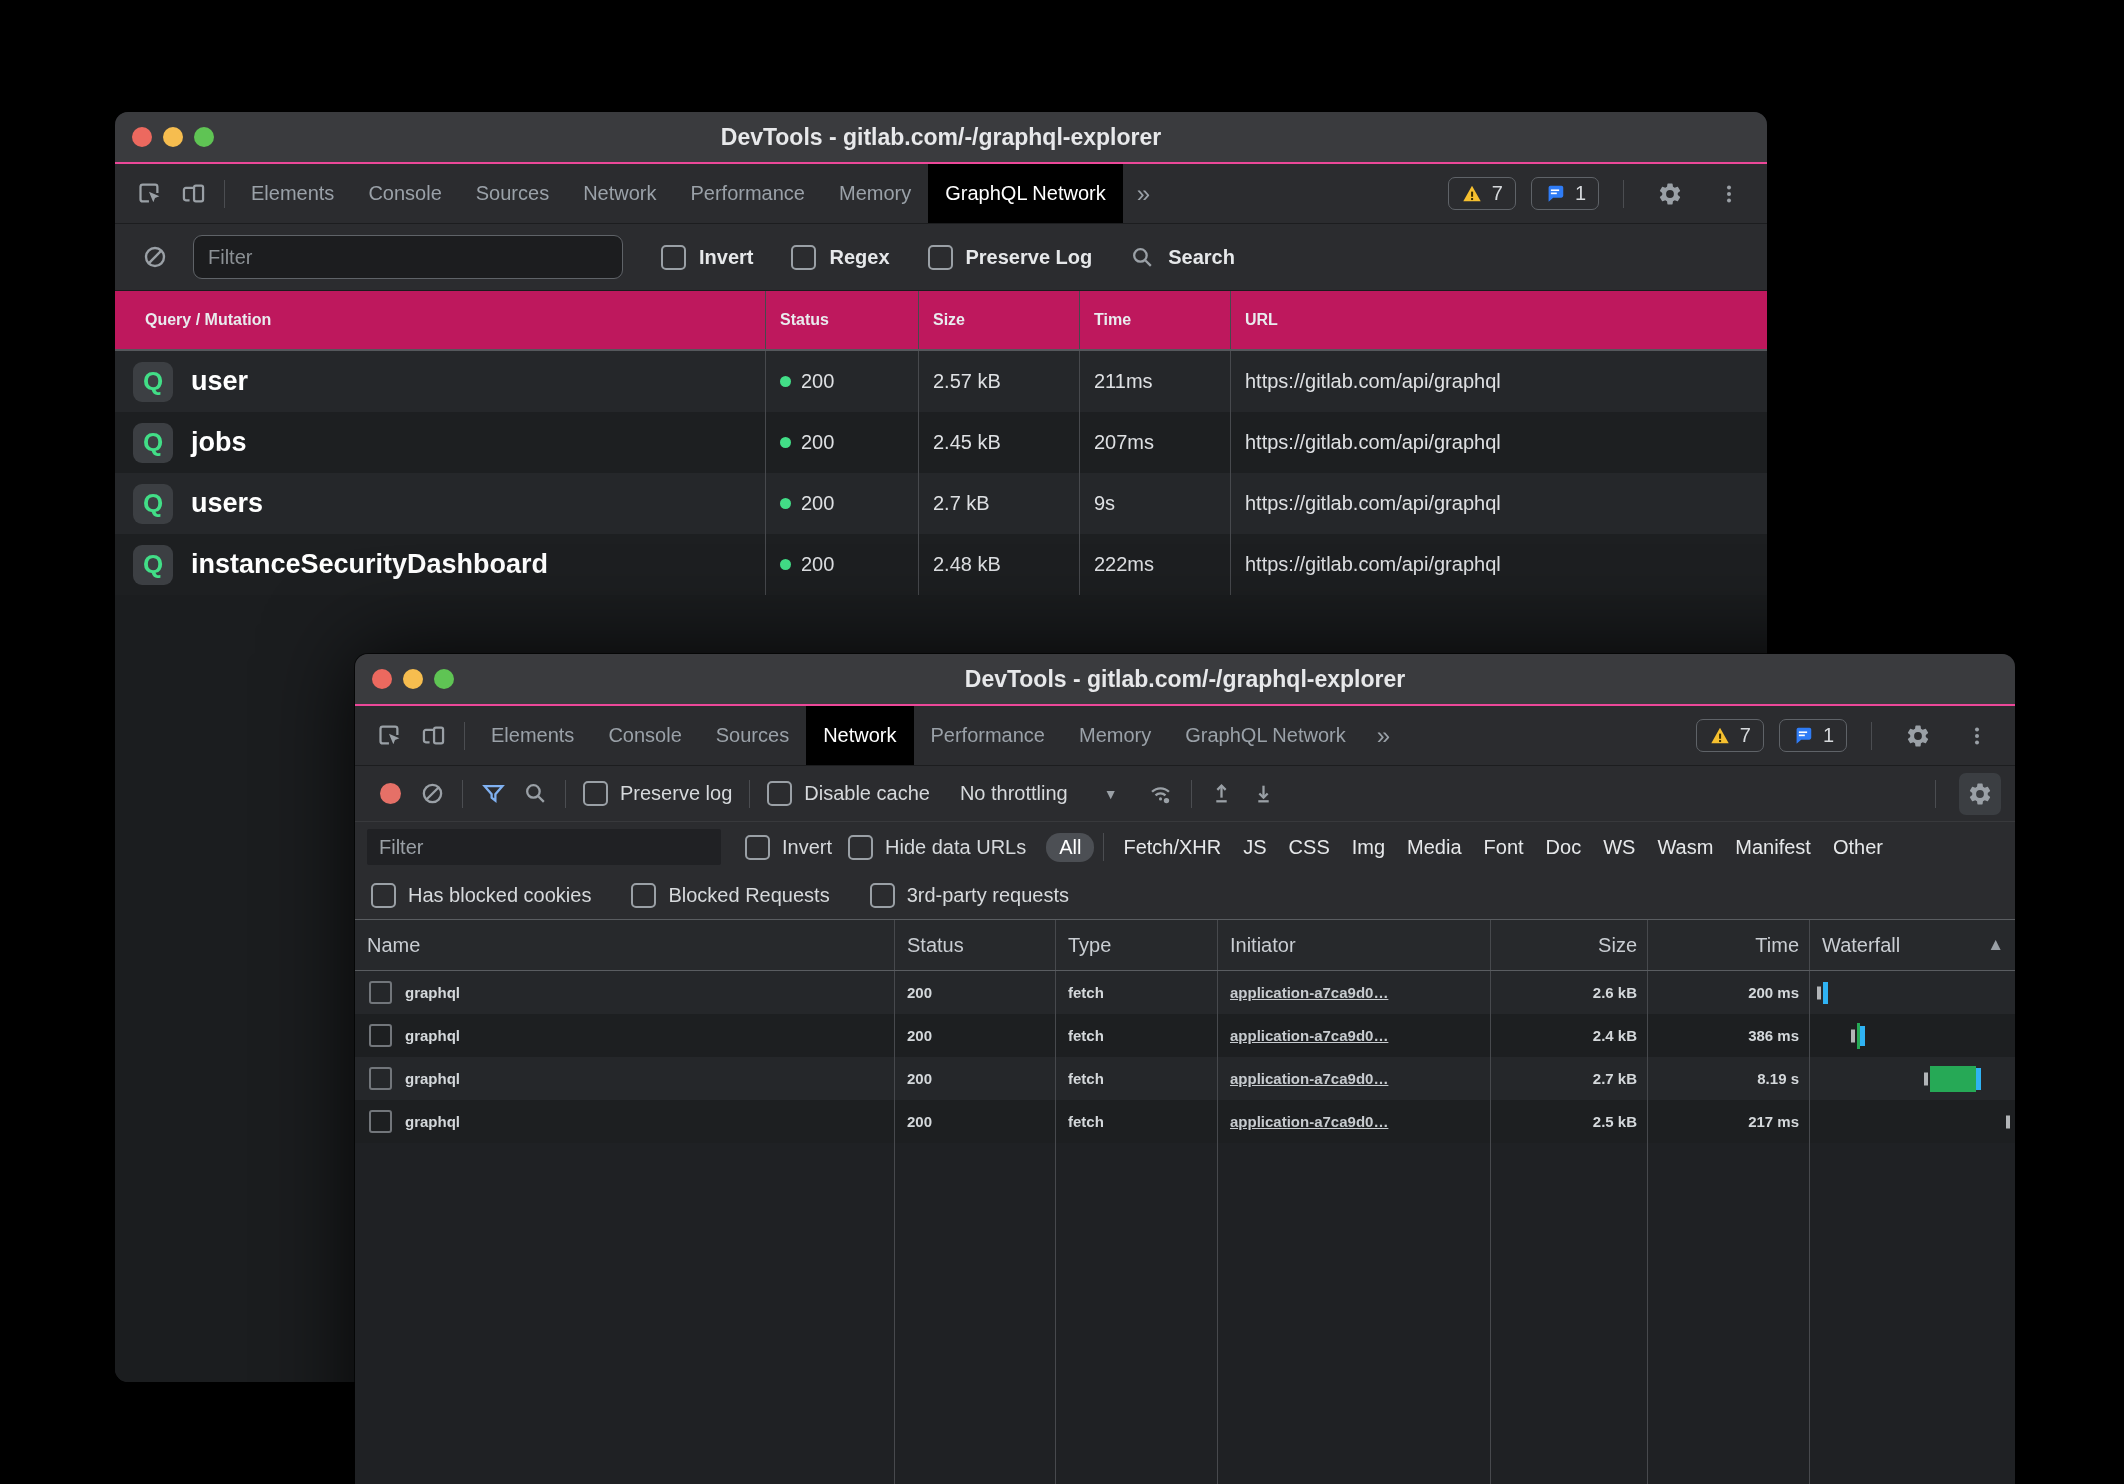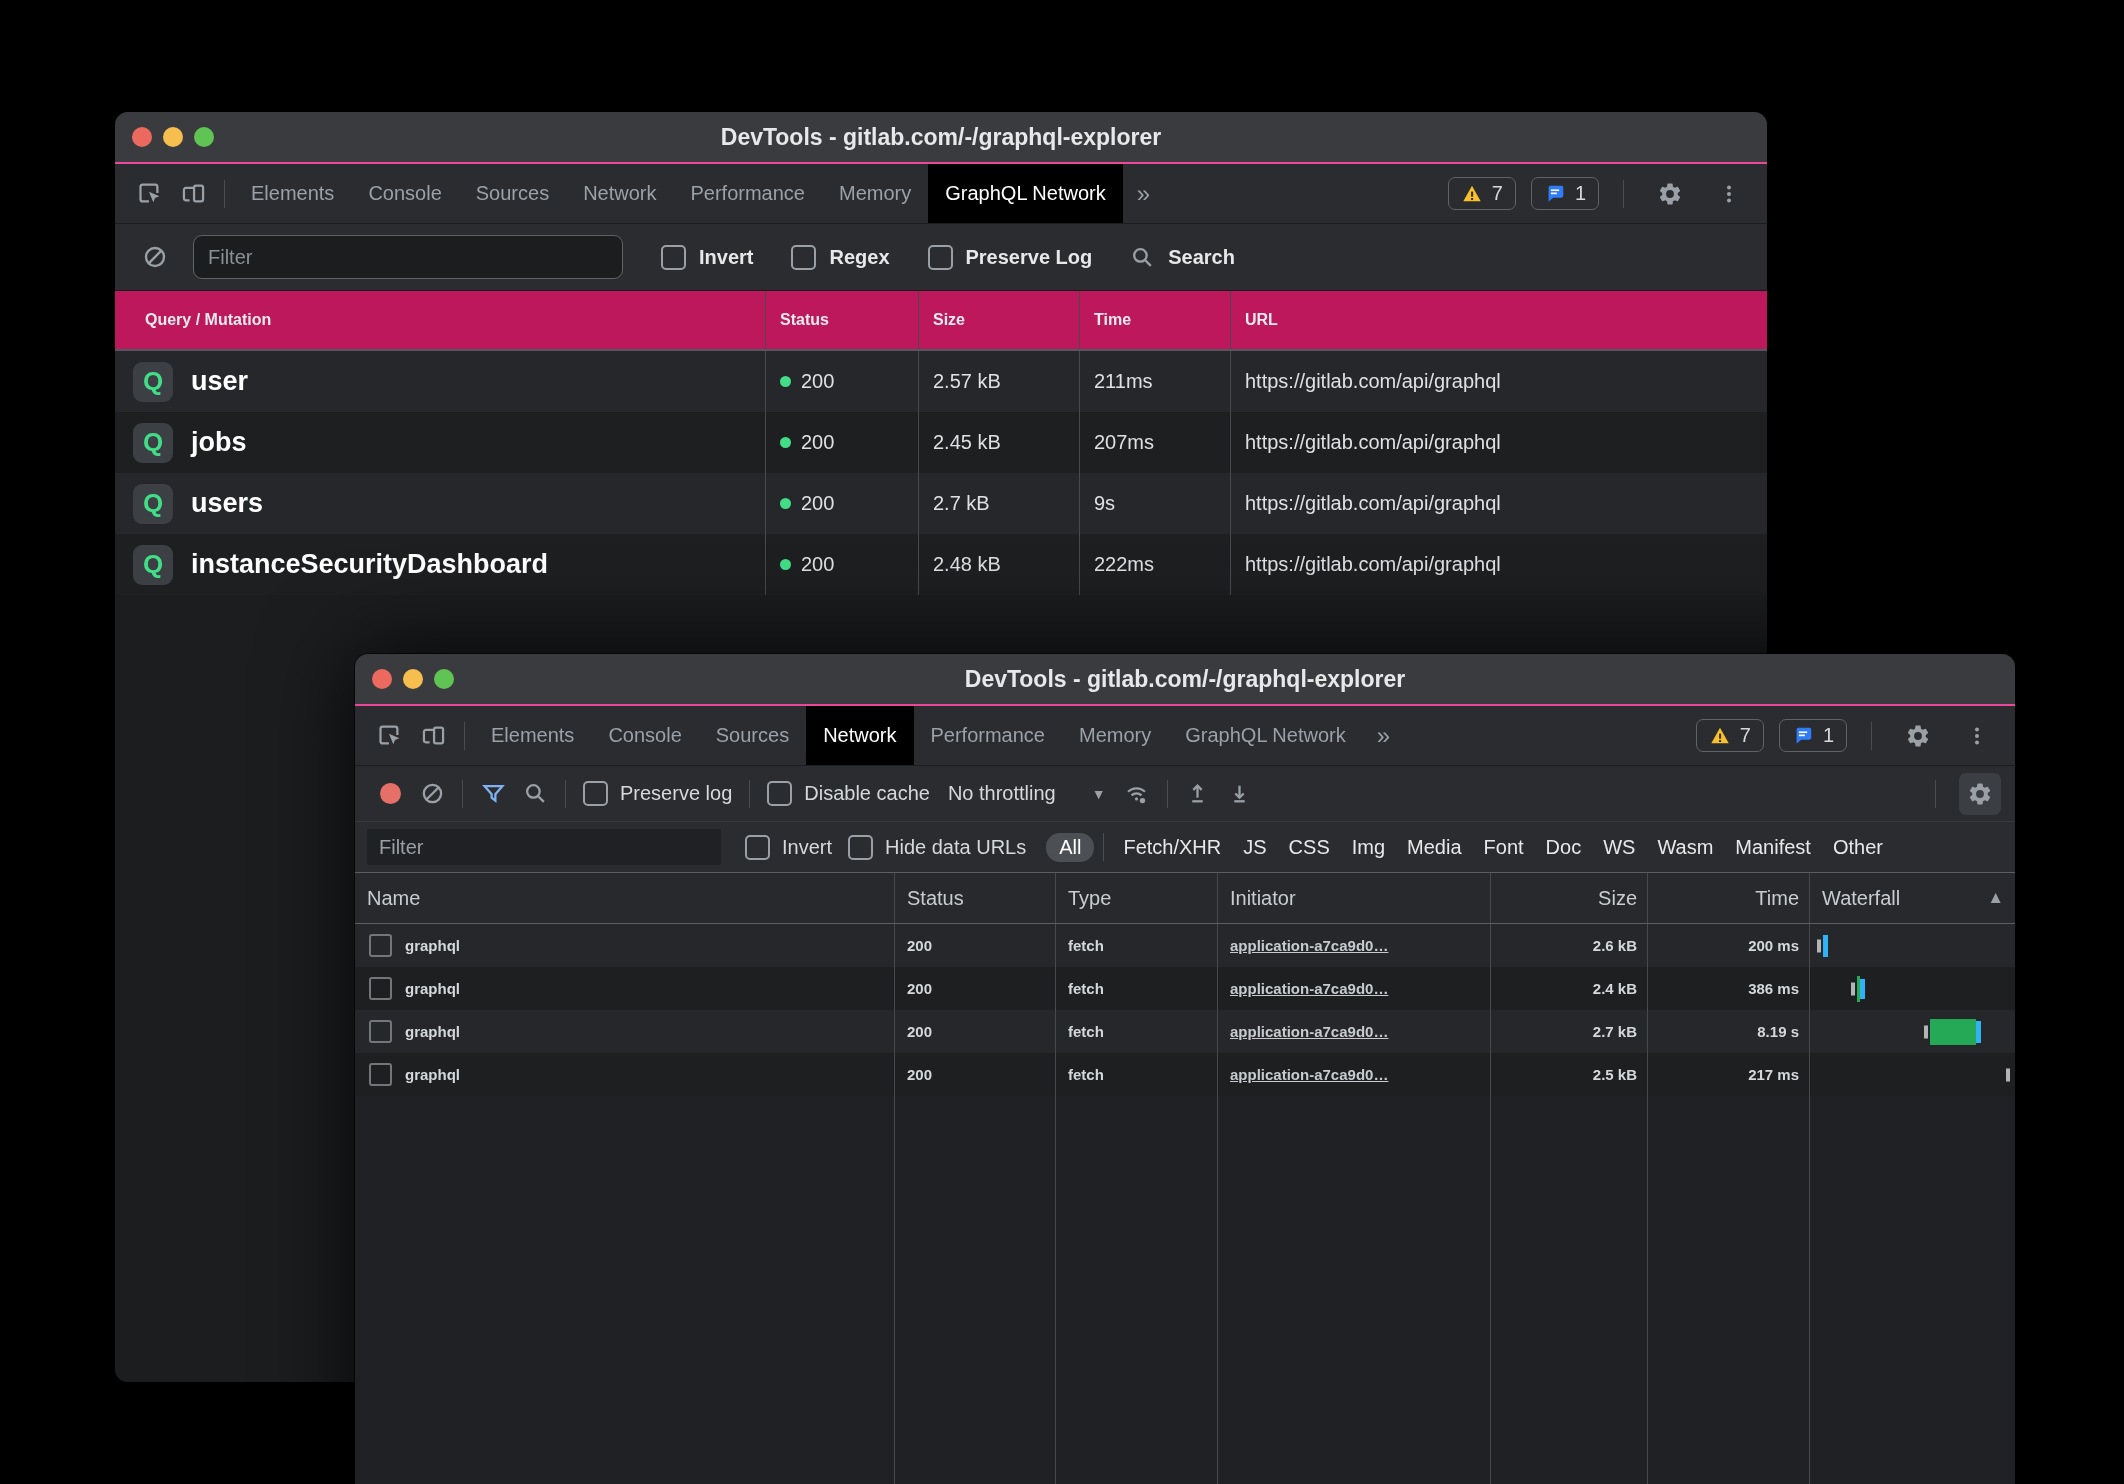--- a/index.html
+++ b/index.html
@@ -57,21 +57,21 @@
   .dot{width:11px;height:11px;border-radius:50%;background:#42de87;margin-right:10px;flex:none;}
   .bbelow{flex:1;background:#1b1d1f;}
 
   
   .ftoolbar{height:55px;min-height:55px;background:#2b2c2f;display:flex;align-items:center;
             padding:0 14px;border-bottom:1px solid #38393c;}
   .ficon{width:42px;height:42px;display:flex;align-items:center;justify-content:center;flex:none;}
   .record{width:21px;height:21px;border-radius:50%;background:#e57067;}
   .flabel{font-size:20px;color:#d6d9dc;white-space:nowrap;}
   .fcbgroup{display:flex;align-items:center;gap:12px;margin:0 8px;white-space:nowrap;}
-  .dropdown{display:flex;align-items:center;gap:36px;margin:0 10px;}
+  .dropdown{display:flex;align-items:center;gap:36px;margin:0 22px;}
   .dd-arrow{font-size:14px;color:#9aa0a6;}
   .gearbtn{width:42px;height:42px;border-radius:7px;background:#3b3e42;display:flex;align-items:center;justify-content:center;}
 
   .ffilterrow{height:50px;min-height:50px;background:#2b2c2f;display:flex;align-items:center;padding:0 12px;}
   .ffilter{width:330px;height:36px;background:#202124;border:none;border-radius:2px;color:#dadde0;
            font-size:20px;padding:0 12px;outline:none;font-family:"Liberation Sans", sans-serif;}
   .ffilter::placeholder{color:#9aa0a6;}
   .ftypes{display:flex;align-items:center;gap:22px;margin-left:10px;}
   .ftype{font-size:20px;color:#e6e8ea;white-space:nowrap;}
   .pill{background:#4c4f54;border-radius:14px;padding:3px 13px;color:#fff;font-size:20px;}
@@ -421,20 +421,34 @@
         <span class="ftype">Media</span>
         <span class="ftype">Font</span>
         <span class="ftype">Doc</span>
         <span class="ftype">WS</span>
         <span class="ftype">Wasm</span>
         <span class="ftype">Manifest</span>
         <span class="ftype">Other</span>
       </span>
     </div>
 
+    <div class="foptionsrow">
+      <span class="fcbgroup">
+        <span class="cb"></span>
+        <span class="flabel">Has blocked cookies</span>
+      </span>
+      <span class="fcbgroup">
+        <span class="cb"></span>
+        <span class="flabel">Blocked Requests</span>
+      </span>
+      <span class="fcbgroup">
+        <span class="cb"></span>
+        <span class="flabel">3rd-party requests</span>
+      </span>
+    </div>
 
     <div class="fgrid ftable-header">
       <div class="fhcell">Name</div>
       <div class="fhcell">Status</div>
       <div class="fhcell">Type</div>
       <div class="fhcell">Initiator</div>
       <div class="fhcell num">Size</div>
       <div class="fhcell num">Time</div>
       <div class="fhcell wf">
         <span>Waterfall</span>

